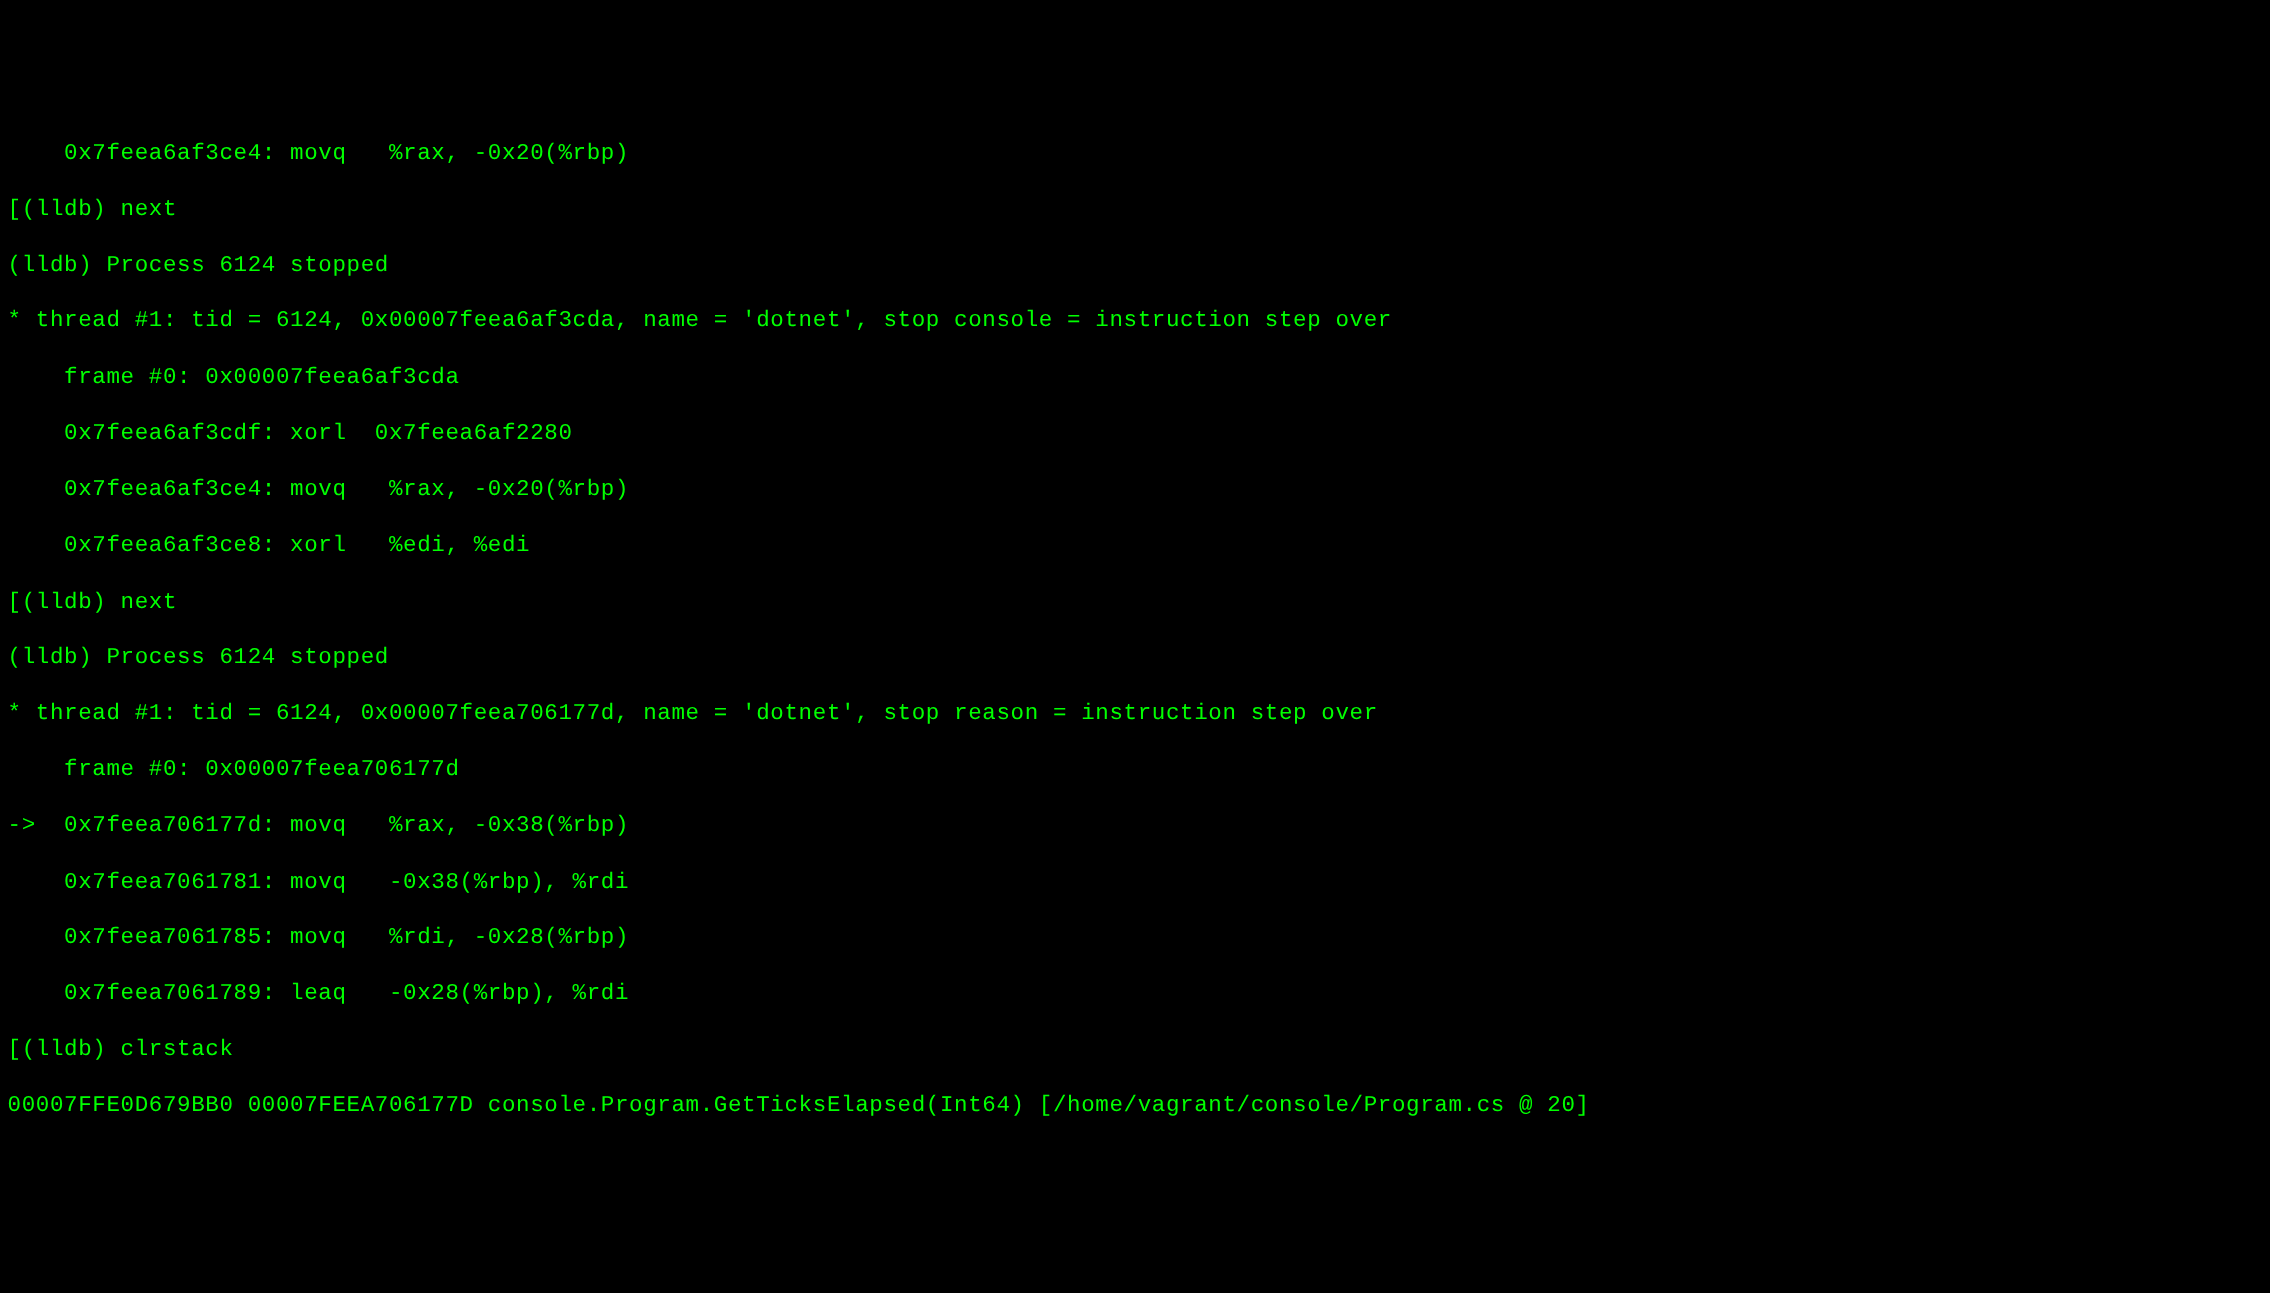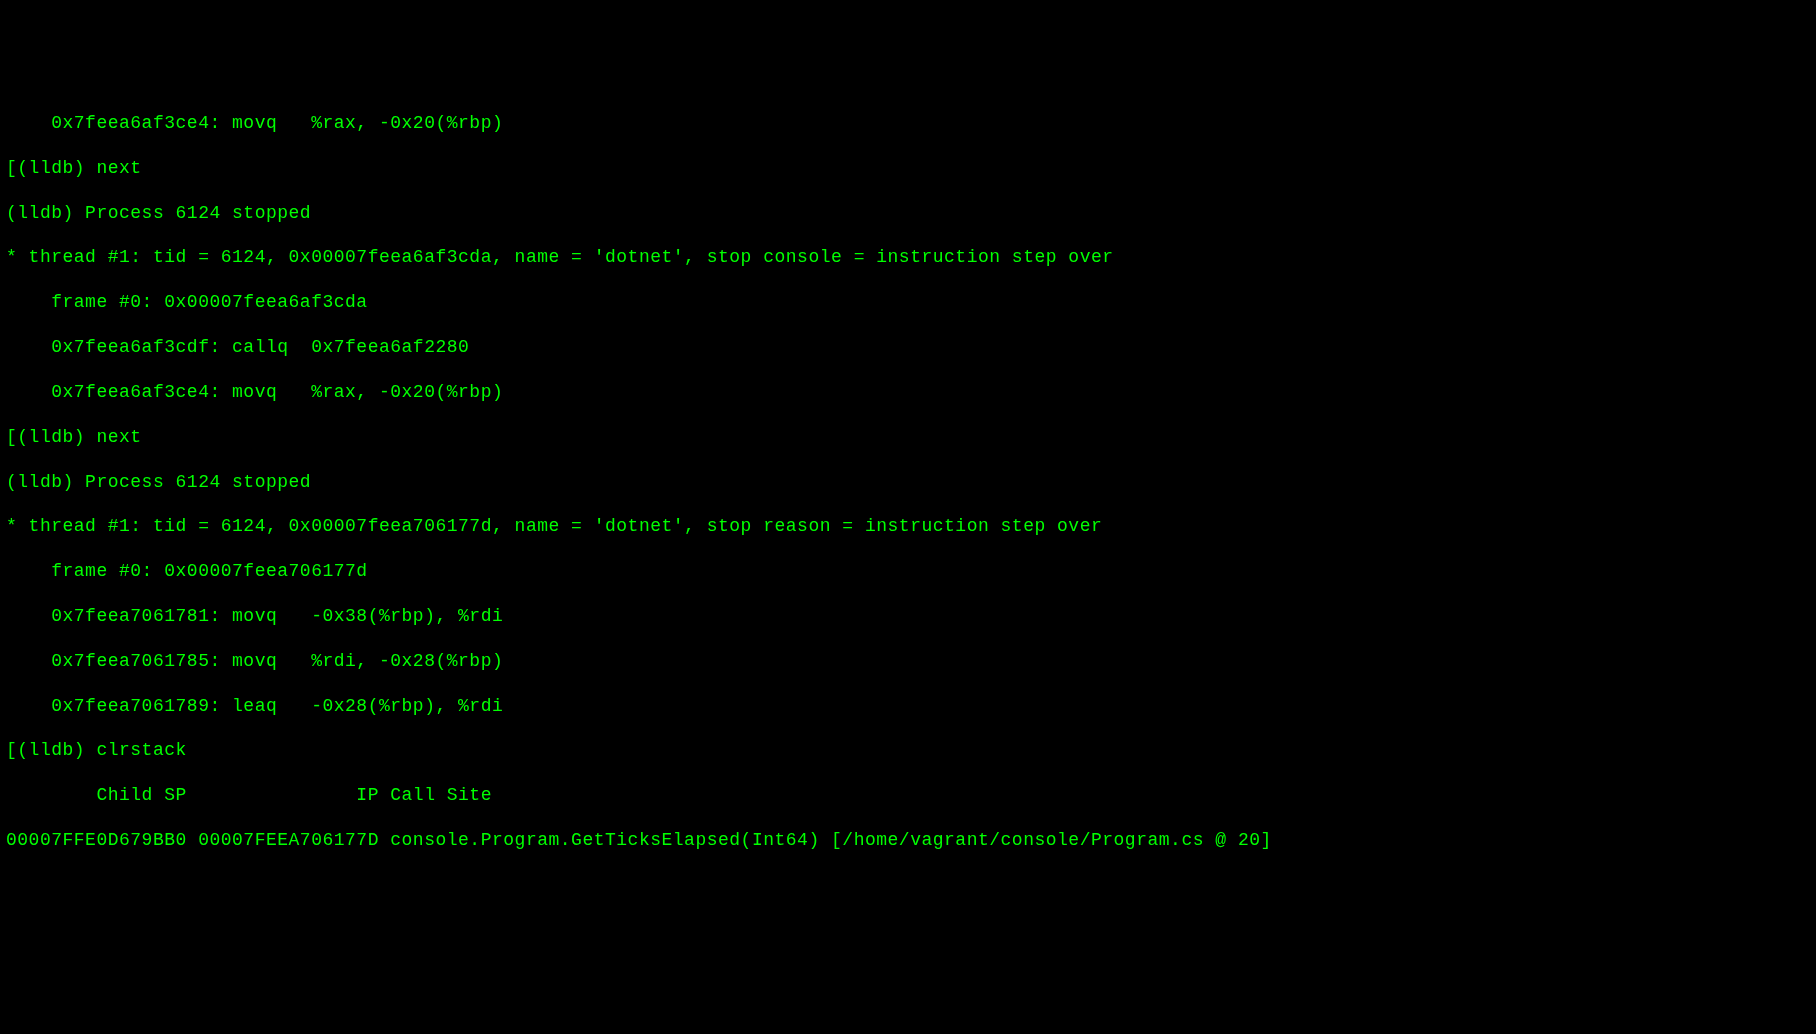--- a/index.html
+++ b/index.html
@@ -31,31 +31,32 @@
 <body>
 
 
 
 <div class="terminal">
 <span class="line">    0x7feea6af3ce4: movq   %rax, -0x20(%rbp)</span>
 <span class="line">[(lldb) next</span>
 <span class="line">(lldb) Process 6124 stopped</span>
 <span class="line">* thread #1: tid = 6124, 0x00007feea6af3cda, name = 'dotnet', stop console = instruction step over</span>
 <span class="line">    frame #0: 0x00007feea6af3cda</span>
-<span class="line">    0x7feea6af3cdf: callq  0x7feea6af2280</span>
+<span class="line">    0x7feea6af3cdf: xorl  0x7feea6af2280</span>
 <span class="line">    0x7feea6af3ce4: movq   %rax, -0x20(%rbp)</span>
+<span class="line">    0x7feea6af3ce8: xorl   %edi, %edi</span>
 <span class="line">[(lldb) next</span>
 <span class="line">(lldb) Process 6124 stopped</span>
 <span class="line">* thread #1: tid = 6124, 0x00007feea706177d, name = 'dotnet', stop reason = instruction step over</span>
 <span class="line">    frame #0: 0x00007feea706177d</span>
+<span class="line">-&gt;  0x7feea706177d: movq   %rax, -0x38(%rbp)</span>
 <span class="line">    0x7feea7061781: movq   -0x38(%rbp), %rdi</span>
 <span class="line">    0x7feea7061785: movq   %rdi, -0x28(%rbp)</span>
 <span class="line">    0x7feea7061789: leaq   -0x28(%rbp), %rdi</span>
 <span class="line">[(lldb) clrstack</span>
-<span class="line">        Child SP               IP Call Site</span>
 <span class="line">00007FFE0D679BB0 00007FEEA706177D console.Program.GetTicksElapsed(Int64) [/home/vagrant/console/Program.cs @ 20]</span>
 
 
 
 
 
 
 
 
 

